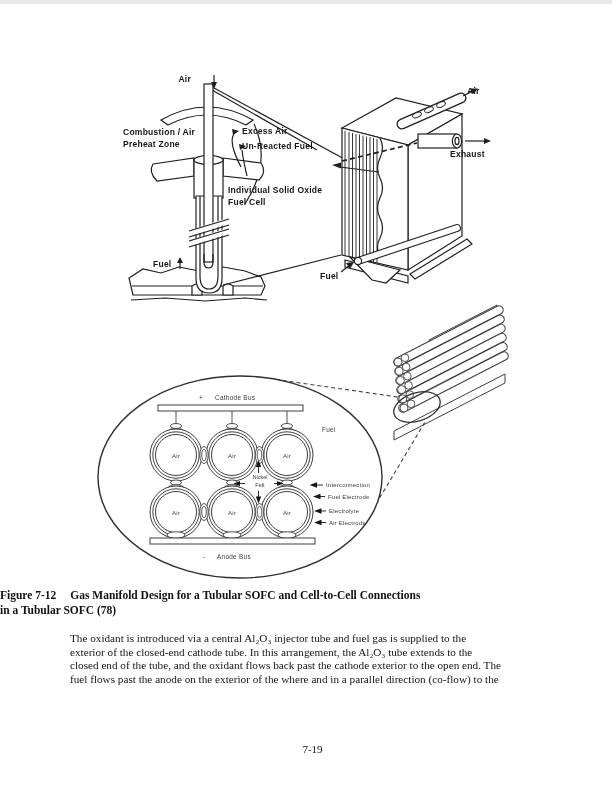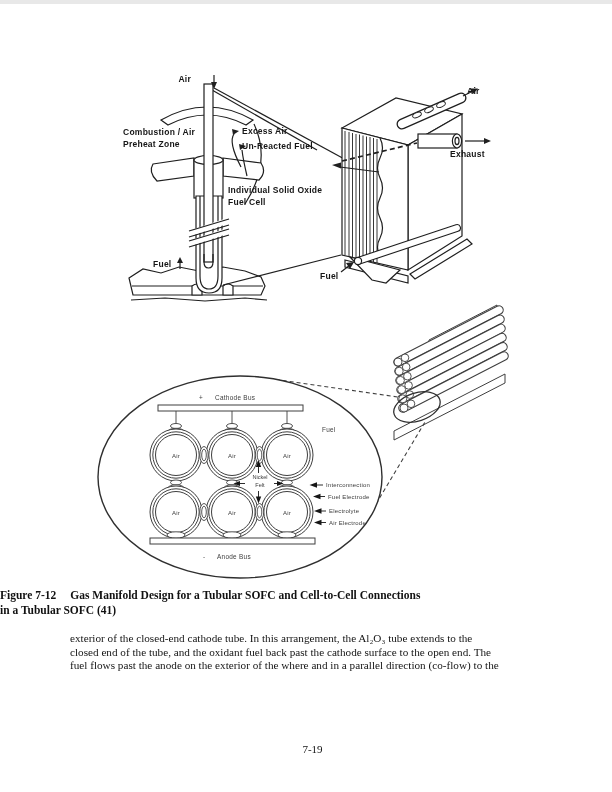--- a/index.html
+++ b/index.html
@@ -297,24 +297,25 @@
       <text class="lbl-sm" x="234" y="221">Electrolyte</text>
 
       <line x1="231" y1="230.5" x2="225" y2="230.5" stroke="#161616" stroke-width="0.9"></line>
       <polygon points="219,230.5 226.5,227.8 226.5,233.2" fill="#161616"></polygon>
       <text class="lbl-sm" x="234" y="232.5">Air Electrode</text>
     </g>
   </svg>
 
   <div class="caption">
     <div><span class="figlabel">Figure 7-12</span><span>Gas Manifold Design for a Tubular SOFC and Cell-to-Cell Connections</span></div>
-    <div>in a Tubular SOFC (41)</div>
+    <div>in a Tubular SOFC (78)</div>
   </div>
 
   <div class="bodytext">
+    <div class="bline">The oxidant is introduced via a central Al₂O₃ injector tube and fuel gas is supplied to the</div>
     <div class="bline">exterior of the closed-end cathode tube.  In this arrangement, the Al₂O₃ tube extends to the</div>
-    <div class="bline">closed end of the tube, and the oxidant fuel back past the cathode surface to the open end.  The</div>
+    <div class="bline">closed end of the tube, and the oxidant flows back past the cathode exterior to the open end.  The</div>
     <div class="bline">fuel flows past the anode on the exterior of the where and in a parallel direction (co-flow) to the</div>
   </div>
 
   <div class="pagenum">7-19</div>
 
 </div>
 
 </body></html>

